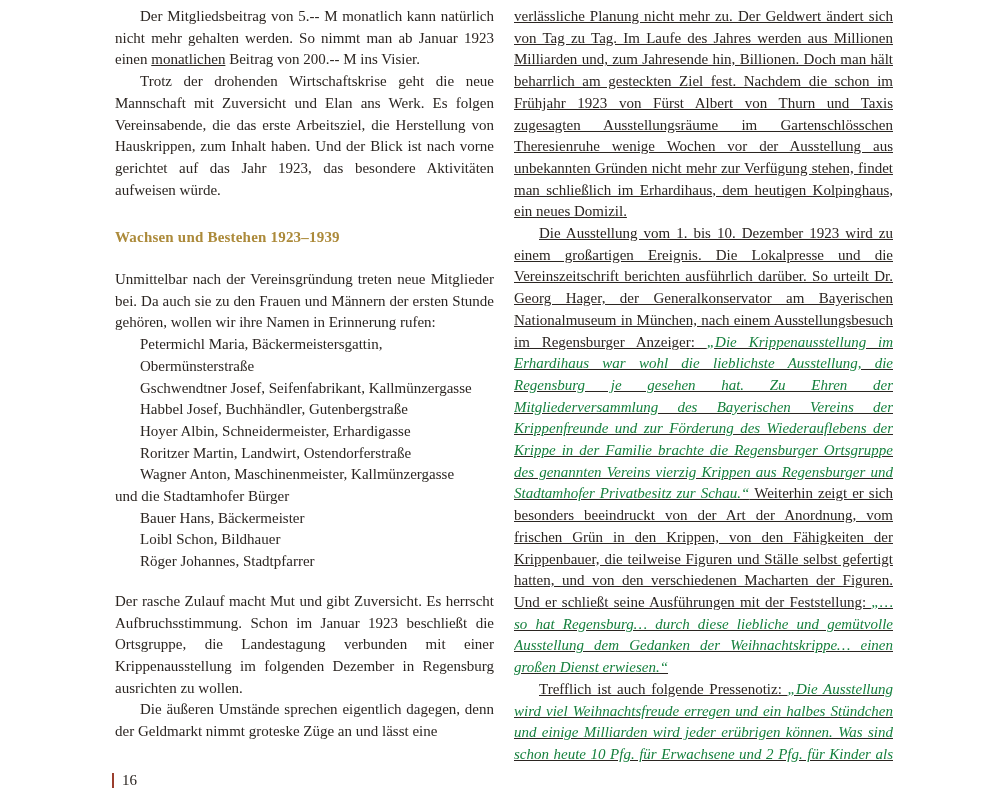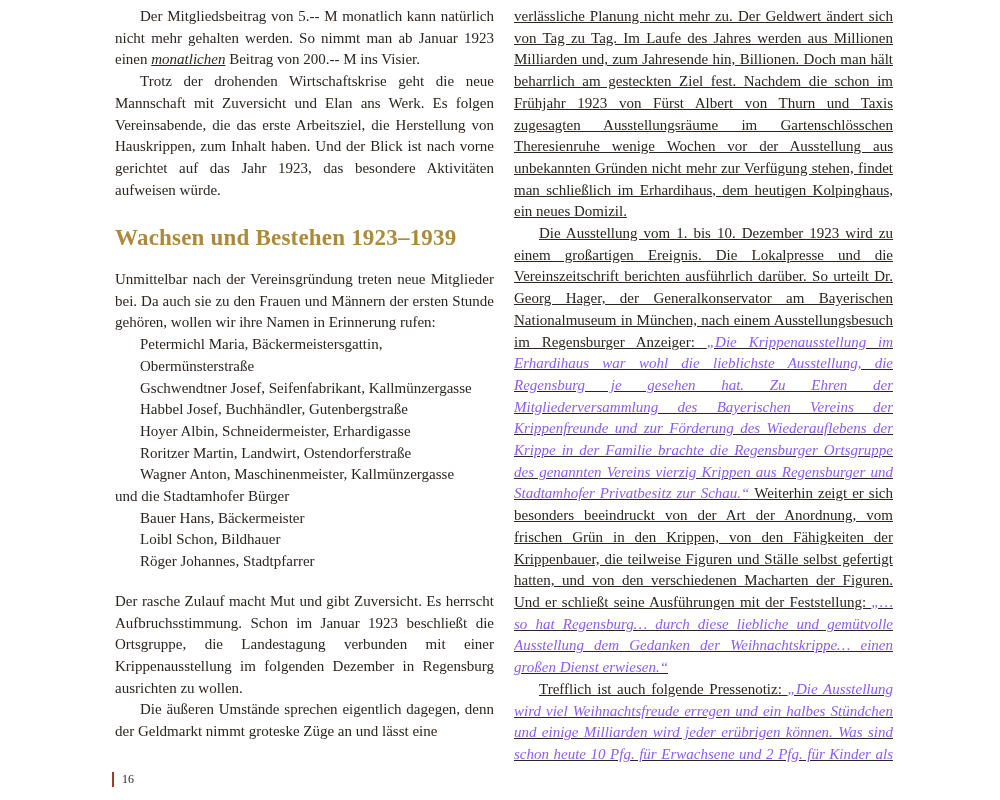--- a/index.html
+++ b/index.html
@@ -24,39 +24,39 @@
     overflow: hidden;
     font-size: 15px;
     line-height: 21.7px;
     text-align: justify;
   }
   .col-left  { left: 115px; }
   .col-right { left: 514px; text-decoration: underline; }
   p.indent { text-indent: 25px; }
   .section-heading {
     color: #ac8a3a;
-    font-size: 23px;
+    font-size: 15px;
     font-weight: bold;
     text-align: left;
     margin: 26px 0 20px 0;
     letter-spacing: 0.2px;
   }
   .member-row {
     padding-left: 25px;
     text-align: left;
   }
   .interject { text-align: left; }
   .para-gap { margin-top: 18px; }
-  .quote { color: #8b5cf6; font-style: italic; }
-  .underline { text-decoration: underline; font-style: italic; }
+  .quote { color: #15803d; font-style: italic; }
+  .underline { text-decoration: underline; }
   .page-number {
     position: absolute;
     left: 112px;
     top: 772px;
-    font-size: 12px;
+    font-size: 15px;
     color: #2b2521;
     display: flex;
     align-items: center;
   }
   .page-number .bar {
     display: inline-block;
     width: 2px;
     height: 15px;
     background: #9b3e2d;
     margin-right: 8px;

